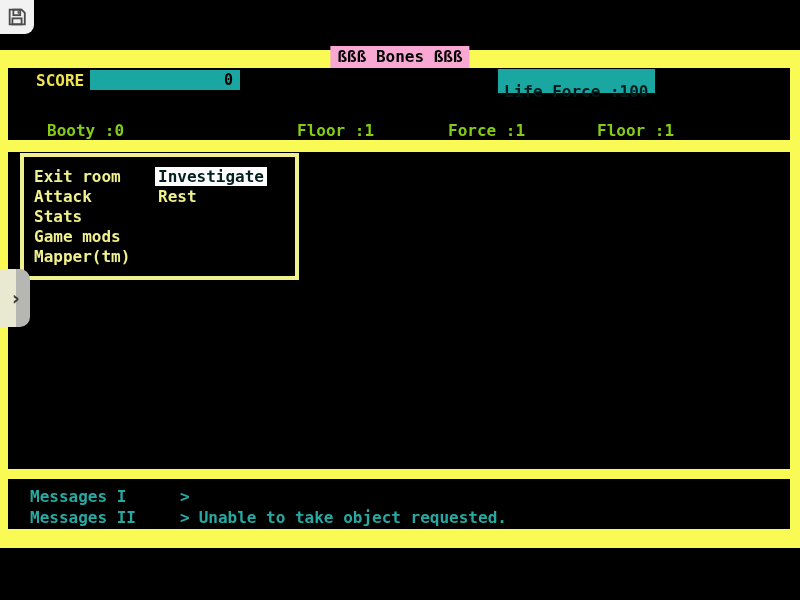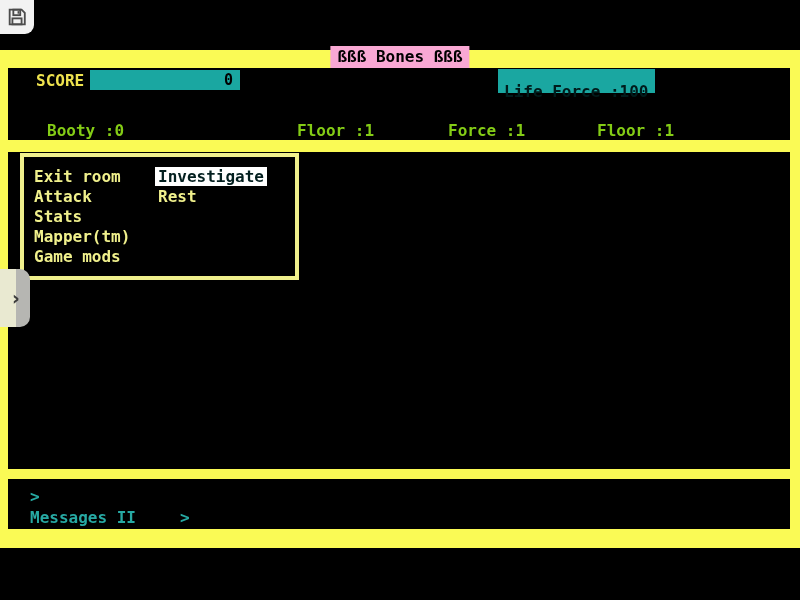--- a/index.html
+++ b/index.html
@@ -93,39 +93,41 @@
       <span class="stat stat-floor">Floor :1</span>
     </div>
 
     <div class="panel main-panel">
       <div class="menu-box">
         <div class="menu-inner">
           <div class="menu-col menu-col-left">
             <div class="menu-item">Exit room</div>
             <div class="menu-item">Attack</div>
             <div class="menu-item">Stats</div>
+            <div class="menu-item">Game mods</div>
             <div class="menu-item">Mapper(tm)</div>
-            <div class="menu-item">Game mods</div>
           </div>
           <div class="menu-col">
             <div class="menu-item"><span class="sel">Investigate</span></div>
             <div class="menu-item">Rest</div>
           </div>
         </div>
       </div>
     </div>
 
     <div class="panel messages-panel">
       <div class="msg-row msg-row1">
+        <span class="msg-label">Messages I</span>
         <span class="msg-prompt">&gt;</span>
         <span class="msg-text"></span>
       </div>
       <div class="msg-row msg-row2">
         <span class="msg-label">Messages II</span>
         <span class="msg-prompt">&gt;</span>
+        <span class="msg-text">Unable to take object requested.</span>
       </div>
     </div>
 
   </div>
 
   <div class="edge-tab">
     <span class="chev">›</span>
   </div>
 
 </div>

